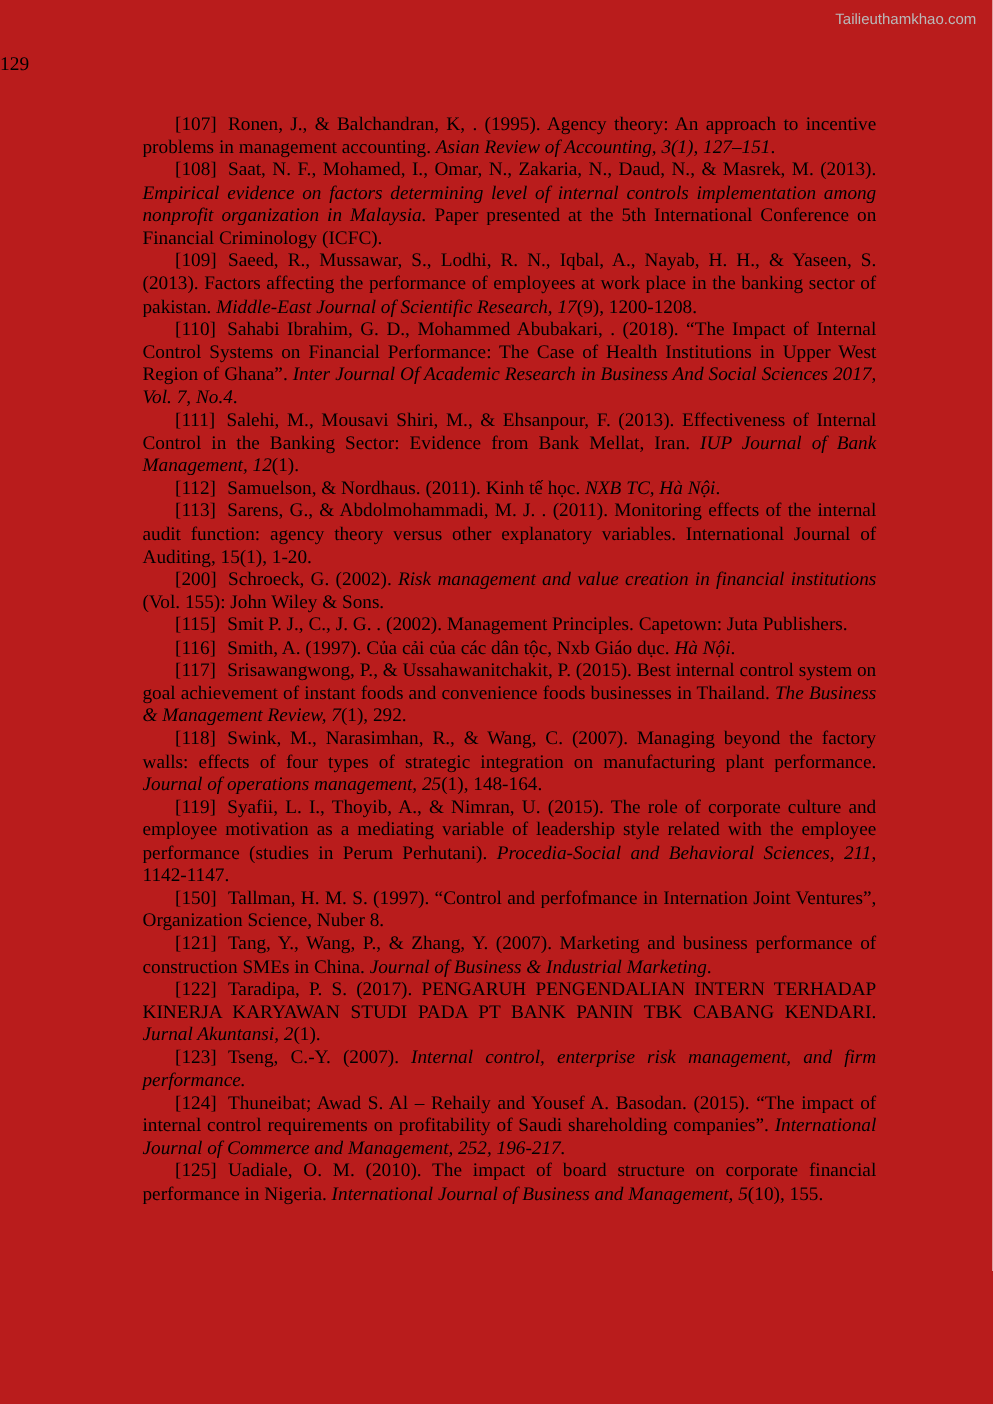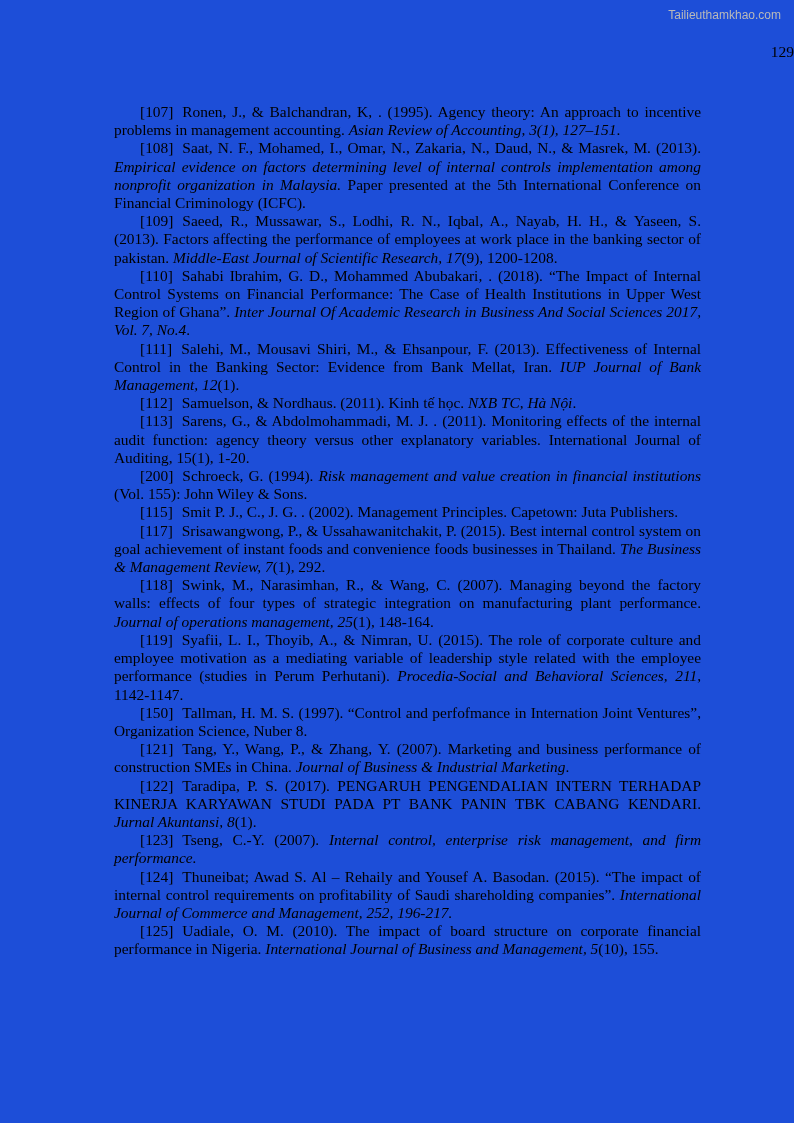--- a/index.html
+++ b/index.html
@@ -1,43 +1,43 @@
 <!DOCTYPE html>
 <html><head>
 <meta charset="utf-8">
 <style>
   html, body { margin: 0; padding: 0; background: #ffffff; }
   .page {
     position: relative;
     width: 794px;
     height: 1123px;
-    background: #1d4ed8;
+    background: #b91c1c;
     overflow: hidden;
     font-family: "Liberation Serif", "DejaVu Serif", serif;
     color: #000000;
   }
   .watermark {
     position: absolute;
     top: 8px;
     right: 13px;
     font-family: "Liberation Sans", sans-serif;
     font-size: 12px;
     color: #b9b9b9;
   }
   .page-number {
     position: absolute;
     top: 43px;
     left: 0;
     width: 100%;
-    text-align: right;
+    text-align: left;
     font-size: 15.5px;
   }
   .content {
     position: absolute;
-    top: 103px;
+    top: 91px;
     left: 114px;
     width: 587px;
   }
   p.ref {
     margin: 0;
     text-indent: 26px;
     text-align: justify;
     font-size: 15.4px;
     line-height: 18.2px;
   }
@@ -51,25 +51,26 @@
   <div class="watermark">Tailieuthamkhao.com</div>
   <div class="page-number">129</div>
   <div class="content">
       <p class="ref"><span class="ref-num">[107]</span><span class="rm">Ronen, J., &amp; Balchandran, K, . (1995). Agency theory: An approach to incentive problems in management accounting. </span><span class="it">Asian Review of Accounting, 3(1), 127–151</span><span class="rm">.</span></p>
       <p class="ref"><span class="ref-num">[108]</span><span class="rm">Saat, N. F., Mohamed, I., Omar, N., Zakaria, N., Daud, N., &amp; Masrek, M. (2013). </span><span class="it">Empirical evidence on factors determining level of internal controls implementation among nonprofit organization in Malaysia.</span><span class="rm"> Paper presented at the 5th International Conference on Financial Criminology (ICFC).</span></p>
       <p class="ref"><span class="ref-num">[109]</span><span class="rm">Saeed, R., Mussawar, S., Lodhi, R. N., Iqbal, A., Nayab, H. H., &amp; Yaseen, S. (2013). Factors affecting the performance of employees at work place in the banking sector of pakistan. </span><span class="it">Middle-East Journal of Scientific Research, 17</span><span class="rm">(9), 1200-1208.</span></p>
       <p class="ref"><span class="ref-num">[110]</span><span class="rm">Sahabi Ibrahim, G. D., Mohammed Abubakari, . (2018). “The Impact of Internal Control Systems on Financial Performance: The Case of Health Institutions in Upper West Region of Ghana”. </span><span class="it">Inter Journal Of Academic Research in Business And Social Sciences 2017, Vol. 7, No.4</span><span class="rm">.</span></p>
       <p class="ref"><span class="ref-num">[111]</span><span class="rm">Salehi, M., Mousavi Shiri, M., &amp; Ehsanpour, F. (2013). Effectiveness of Internal Control in the Banking Sector: Evidence from Bank Mellat, Iran. </span><span class="it">IUP Journal of Bank Management, 12</span><span class="rm">(1).</span></p>
       <p class="ref"><span class="ref-num">[112]</span><span class="rm">Samuelson, &amp; Nordhaus. (2011). Kinh tế học. </span><span class="it">NXB TC, Hà Nội</span><span class="rm">.</span></p>
       <p class="ref"><span class="ref-num">[113]</span><span class="rm">Sarens, G., &amp; Abdolmohammadi, M. J. . (2011). Monitoring effects of the internal audit function: agency theory versus other explanatory variables. International Journal of Auditing, 15(1), 1-20.</span></p>
-      <p class="ref"><span class="ref-num">[200]</span><span class="rm">Schroeck, G. (1994). </span><span class="it">Risk management and value creation in financial institutions</span><span class="rm"> (Vol. 155): John Wiley &amp; Sons.</span></p>
+      <p class="ref"><span class="ref-num">[200]</span><span class="rm">Schroeck, G. (2002). </span><span class="it">Risk management and value creation in financial institutions</span><span class="rm"> (Vol. 155): John Wiley &amp; Sons.</span></p>
       <p class="ref"><span class="ref-num">[115]</span><span class="rm">Smit P. J., C., J. G. . (2002). Management Principles. Capetown: Juta Publishers.</span></p>
+      <p class="ref"><span class="ref-num">[116]</span><span class="rm">Smith, A. (1997). Của cải của các dân tộc, Nxb Giáo dục. </span><span class="it">Hà Nội</span><span class="rm">.</span></p>
       <p class="ref"><span class="ref-num">[117]</span><span class="rm">Srisawangwong, P., &amp; Ussahawanitchakit, P. (2015). Best internal control system on goal achievement of instant foods and convenience foods businesses in Thailand. </span><span class="it">The Business &amp; Management Review, 7</span><span class="rm">(1), 292.</span></p>
       <p class="ref"><span class="ref-num">[118]</span><span class="rm">Swink, M., Narasimhan, R., &amp; Wang, C. (2007). Managing beyond the factory walls: effects of four types of strategic integration on manufacturing plant performance. </span><span class="it">Journal of operations management, 25</span><span class="rm">(1), 148-164.</span></p>
       <p class="ref"><span class="ref-num">[119]</span><span class="rm">Syafii, L. I., Thoyib, A., &amp; Nimran, U. (2015). The role of corporate culture and employee motivation as a mediating variable of leadership style related with the employee performance (studies in Perum Perhutani). </span><span class="it">Procedia-Social and Behavioral Sciences, 211</span><span class="rm">, 1142-1147.</span></p>
       <p class="ref"><span class="ref-num">[150]</span><span class="rm">Tallman, H. M. S. (1997). “Control and perfofmance in Internation Joint Ventures”, Organization Science, Nuber 8.</span></p>
       <p class="ref"><span class="ref-num">[121]</span><span class="rm">Tang, Y., Wang, P., &amp; Zhang, Y. (2007). Marketing and business performance of construction SMEs in China. </span><span class="it">Journal of Business &amp; Industrial Marketing</span><span class="rm">.</span></p>
-      <p class="ref"><span class="ref-num">[122]</span><span class="rm">Taradipa, P. S. (2017). PENGARUH PENGENDALIAN INTERN TERHADAP KINERJA KARYAWAN STUDI PADA PT BANK PANIN TBK CABANG KENDARI. </span><span class="it">Jurnal Akuntansi, 8</span><span class="rm">(1).</span></p>
+      <p class="ref"><span class="ref-num">[122]</span><span class="rm">Taradipa, P. S. (2017). PENGARUH PENGENDALIAN INTERN TERHADAP KINERJA KARYAWAN STUDI PADA PT BANK PANIN TBK CABANG KENDARI. </span><span class="it">Jurnal Akuntansi, 2</span><span class="rm">(1).</span></p>
       <p class="ref"><span class="ref-num">[123]</span><span class="rm">Tseng, C.-Y. (2007). </span><span class="it">Internal control, enterprise risk management, and firm performance.</span></p>
       <p class="ref"><span class="ref-num">[124]</span><span class="rm">Thuneibat; Awad S. Al – Rehaily and Yousef A. Basodan. (2015). “The impact of internal control requirements on profitability of Saudi shareholding companies”. </span><span class="it">International Journal of Commerce and Management, 252, 196-217.</span></p>
       <p class="ref"><span class="ref-num">[125]</span><span class="rm">Uadiale, O. M. (2010). The impact of board structure on corporate financial performance in Nigeria. </span><span class="it">International Journal of Business and Management, 5</span><span class="rm">(10), 155.</span></p>
     </div>
 </div>
 
 </body></html>

